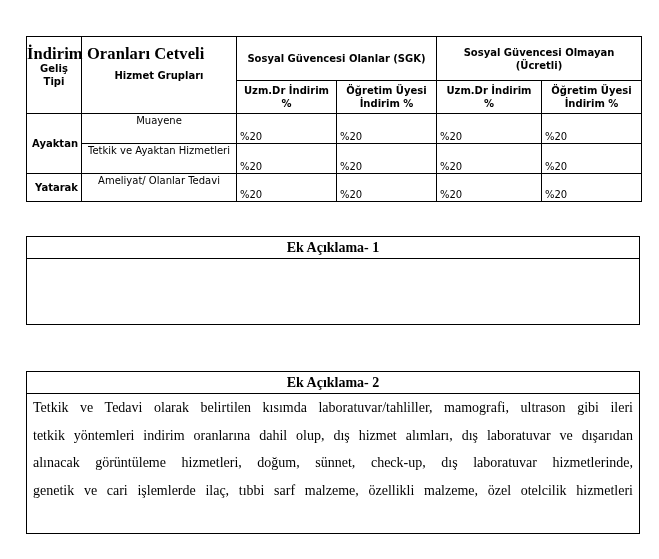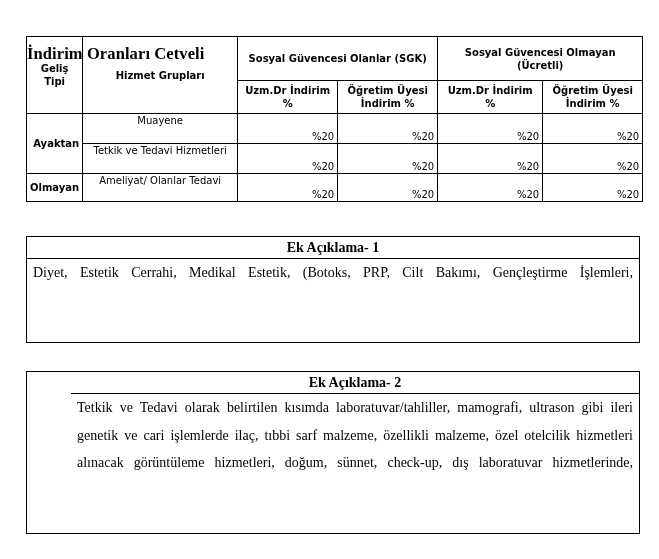--- a/index.html
+++ b/index.html
@@ -19,38 +19,38 @@
     border: 1px solid #000; padding: 0 3px; line-height: 13px;
   }
   table.rates th { font-weight: bold; text-align: center; vertical-align: middle; }
   .hdr-group { height: 44px; }
   .hdr-sub { height: 33px; margin-left: 32px; }
   .row-a { height: 30px; }
   .row-b { height: 30px; }
   .row-c { height: 28px; }
   td.type { font-weight: bold; text-align: right; vertical-align: middle; }
   td.service { text-align: center; vertical-align: top; padding-top: 3px; padding-left: 6px; }
-  td.val { text-align: right; vertical-align: bottom; padding-bottom: 0px; }
+  td.val { text-align: left; vertical-align: bottom; padding-bottom: 0px; }
   .box {
     position: absolute; left: 26px; width: 614px;
     border: 1.5px solid #000; box-sizing: border-box;
     font-family: "Liberation Serif", "DejaVu Serif", serif;
   }
   .box .box-head {
     border-bottom: 1px solid #000; text-align: center;
     font-weight: bold; font-size: 14px; height: 21px; line-height: 22px;
   }
   .box .box-body {
     font-size: 14px; line-height: 27.5px; padding: 0 6px 0 6px;
     text-align: justify;
   }
   .box .box-body span { display: block; text-align: justify; text-align-last: justify; white-space: nowrap; }
   .box .box-body span.last { text-align-last: left; }
-  #box1 { top: 236px; height: 107px; }
-  #box2 { top: 371px; height: 163px; padding-left: 44px; }
+  #box1 { top: 236px; height: 89px; }
+  #box2 { top: 371px; height: 163px; }
 </style>
 </head>
 <body>
 
 <div class="title">İndirim Oranları Cetveli</div>
 
 <table class="rates">
   <colgroup>
     <col style="width:55px">
     <col style="width:155px">
@@ -74,44 +74,44 @@
   </tr>
   <tr class="row-a">
     <td rowspan="2" class="type">Ayaktan</td>
     <td class="service">Muayene</td>
     <td class="val">%20</td>
     <td class="val">%20</td>
     <td class="val">%20</td>
     <td class="val">%20</td>
   </tr>
   <tr class="row-b">
-    <td class="service">Tetkik ve Tedavi Hizmetleri</td>
+    <td class="service">Tetkik ve Ayaktan Hizmetleri</td>
     <td class="val">%20</td>
     <td class="val">%20</td>
     <td class="val">%20</td>
     <td class="val">%20</td>
   </tr>
   <tr class="row-c">
-    <td class="type">Olmayan</td>
+    <td class="type">Yatarak</td>
     <td class="service">Ameliyat/ Olanlar Tedavi</td>
     <td class="val">%20</td>
     <td class="val">%20</td>
     <td class="val">%20</td>
     <td class="val">%20</td>
   </tr>
 </tbody>
   </table>
 
 <div class="box" id="box1">
   <div class="box-head">Ek Açıklama- 1</div>
   <div class="box-body">
-    <span>Diyet, Estetik Cerrahi, Medikal Estetik, (Botoks, PRP, Cilt Bakımı, Gençleştirme İşlemleri,</span>
   </div>
 </div>
 
 <div class="box" id="box2">
   <div class="box-head">Ek Açıklama- 2</div>
   <div class="box-body">
     <span>Tetkik ve Tedavi olarak belirtilen kısımda laboratuvar/tahliller, mamografi, ultrason gibi ileri</span>
+    <span>tetkik yöntemleri indirim oranlarına dahil olup, dış hizmet alımları, dış laboratuvar ve dışarıdan</span>
+    <span>alınacak görüntüleme hizmetleri, doğum, sünnet, check-up, dış laboratuvar hizmetlerinde,</span>
     <span>genetik ve cari işlemlerde ilaç, tıbbi sarf malzeme, özellikli malzeme, özel otelcilik hizmetleri</span>
-    <span>alınacak görüntüleme hizmetleri, doğum, sünnet, check-up, dış laboratuvar hizmetlerinde,</span>
   </div>
 </div>
 
 </body></html>

